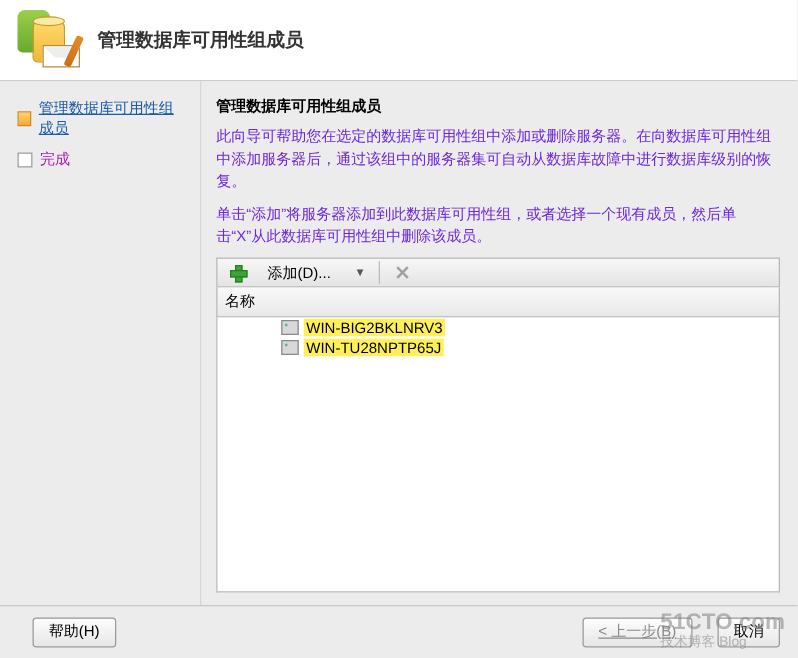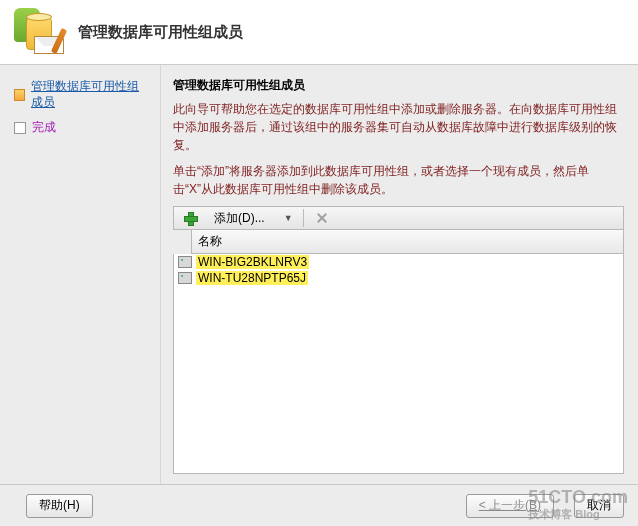--- a/index.html
+++ b/index.html
@@ -55,21 +55,21 @@
     .step-label { color:#a21caf; font-size:12px; line-height:1.3; }
     .step-label.link { color:#1a5aa8; text-decoration: underline; cursor: default; }
     .main {
       flex:1;
       background:#ececec;
       padding: 12px 14px 10px 12px;
       border-left: 1px solid #d6d6d6;
       display:flex; flex-direction:column;
     }
     .section-title { font-weight:bold; font-size:12px; margin-bottom:6px; }
-    .desc { font-size:12px; color:#7f1d1d; line-height:1.5; margin-bottom:8px; }
+    .desc { font-size:12px; color:#6d28d9; line-height:1.5; margin-bottom:8px; }
     .toolbar {
       height:24px; background:linear-gradient(#f7f7f7,#e4e4e4);
       border:1px solid #b8b8b8; display:flex; align-items:center;
       padding:0 4px; gap:2px;
     }
     .tb-btn { display:flex; align-items:center; gap:17px; padding:2px 4px; border:1px solid transparent; }
     .plus-icon { width:14px; height:14px; position:relative; display:inline-block; }
     .plus-icon::before, .plus-icon::after {
       content:""; position:absolute; background:#3aa637; border:1px solid #2a7a26;
     }
@@ -79,29 +79,29 @@
     .tb-sep { width:1px; height:18px; background:#bbb; margin:0 3px; }
     .x-icon { width:14px; height:14px; position:relative; display:inline-block; }
     .x-icon::before, .x-icon::after {
       content:""; position:absolute; left:2px; top:6px; width:12px; height:2px; background:#a0a0a0;
     }
     .x-icon::before { transform:rotate(45deg); }
     .x-icon::after { transform:rotate(-45deg); }
     .list-header {
       background:linear-gradient(#f9f9f9,#e8e8e8);
       border:1px solid #b8b8b8; border-top:none;
-      padding:3px 6px; font-size:12px;margin-left:18px;
+      padding:3px 6px; font-size:12px;
     }
     .list-body {
       border:1px solid #b8b8b8; border-top:none;
       background:#fff; height:220px; overflow:auto;
     }
     .list-item {
       display:flex; align-items:center;
-      padding:1px 4px; gap:4px;
+      padding:1px 4px; gap:4px;margin-left:47px;
     }
     .srv-icon {
       width:14px; height:12px; background:#d8d8d8; border:1px solid #888;
       position:relative; display:inline-block;
     }
     .srv-icon::before { content:""; position:absolute; left:2px; top:2px; width:2px; height:2px; background:#5b8; }
     .hl { background:#fff05a; display:inline-block; padding:0 2px; }
     .footer {
       height: 54px;
       border-top:1px solid #c8c8c8;
@@ -124,21 +124,21 @@
     }
     button.wbtn:disabled { color:#8a8a8a;text-decoration:underline; }
     .watermark {
       position:absolute; right:10px; bottom:6px;
       color: rgba(130,130,130,0.55);
       font-size:18px; font-weight:bold;
       text-align:left; line-height:1.1;
       pointer-events:none;
       font-family: Arial, sans-serif;
     }
-    .watermark small { display:block; font-size:11px; font-weight:bold; }
+    .watermark small { display:block; font-size:11px; font-weight:normal; }
   </style>
 </head>
 <body>
 
 <div class="window">
 
   <div class="header">
     <div class="header-icon">
       <div class="db-back"></div>
       <div class="db-front"></div>

